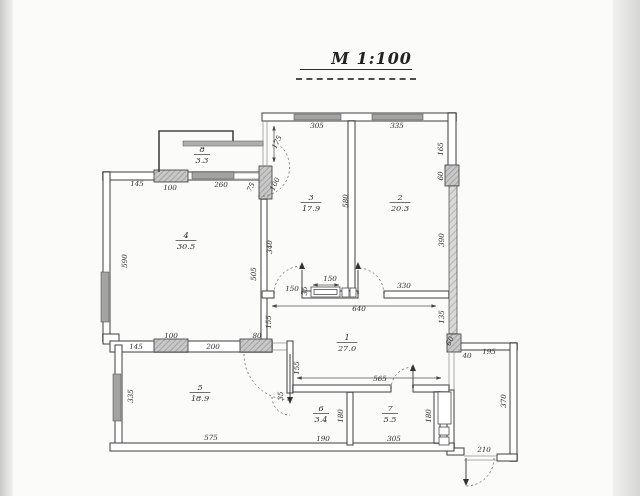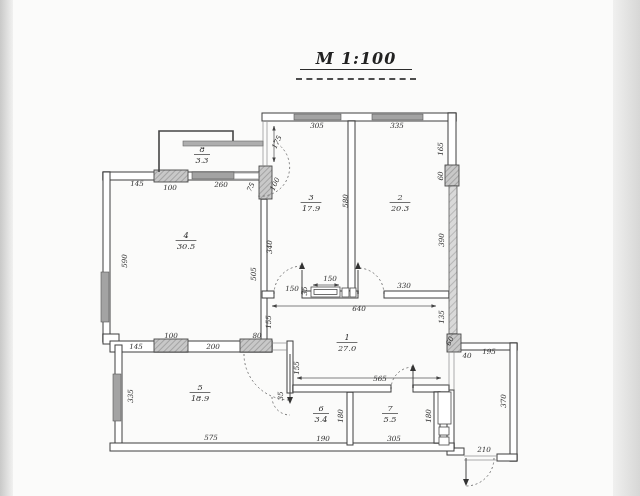--- a/index.html
+++ b/index.html
@@ -5,21 +5,21 @@
   html,body{margin:0;padding:0;}
   body{
     width:640px;height:496px;position:relative;overflow:hidden;
     background:var(--paper,#fbfbfa);
     font-family:"DejaVu Serif","Liberation Serif",serif;
   }
   .edge-strip{position:absolute;top:0;height:496px;}
   .edge-left{left:0;width:13px;background:linear-gradient(to right,#c9c9c8,#f1f1f0);}
   .edge-right{left:613px;width:27px;background:linear-gradient(to left,#d7d7d6 ,#f0f0ef);}
   .title-block{
-    position:absolute;left:300px;top:49px;width:112px;text-align:center;
+    position:absolute;left:300px;top:49px;width:112px;text-align:right;
     font-style:italic;font-weight:bold;font-size:16px;letter-spacing:1px;
     color:#222;border-bottom:1.6px solid #2c2c2c;padding-bottom:1px;
   }
   .title-dash{
     position:absolute;left:296px;top:78px;width:120px;height:0;
     border-top:2.4px dashed #4d4d4d;
   }
   svg{position:absolute;left:0;top:0;}
   .wall{fill:#ffffff;stroke:var(--line,#3f3f3f);stroke-width:1;}
   .pier{fill:url(#hatchPier);stroke:#4a4a4a;stroke-width:0.9;}

